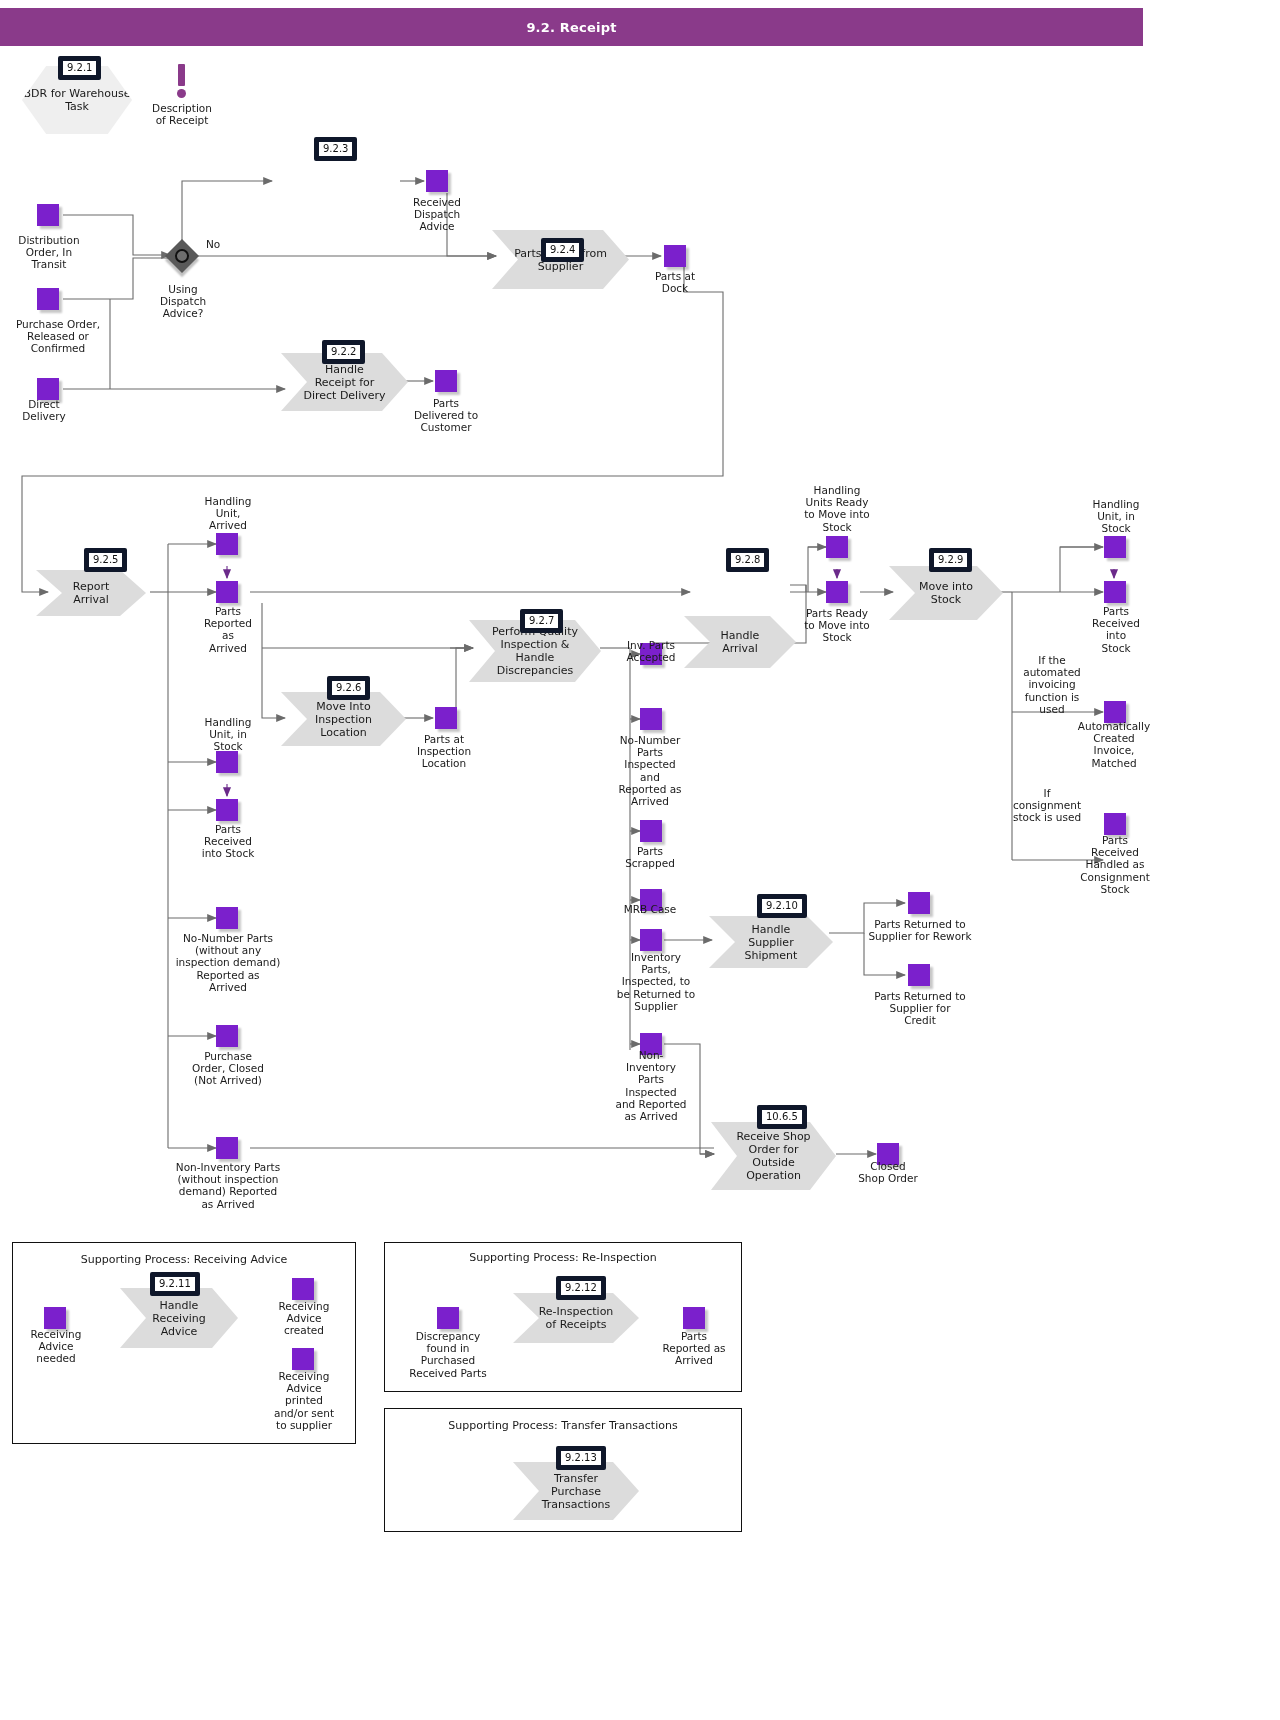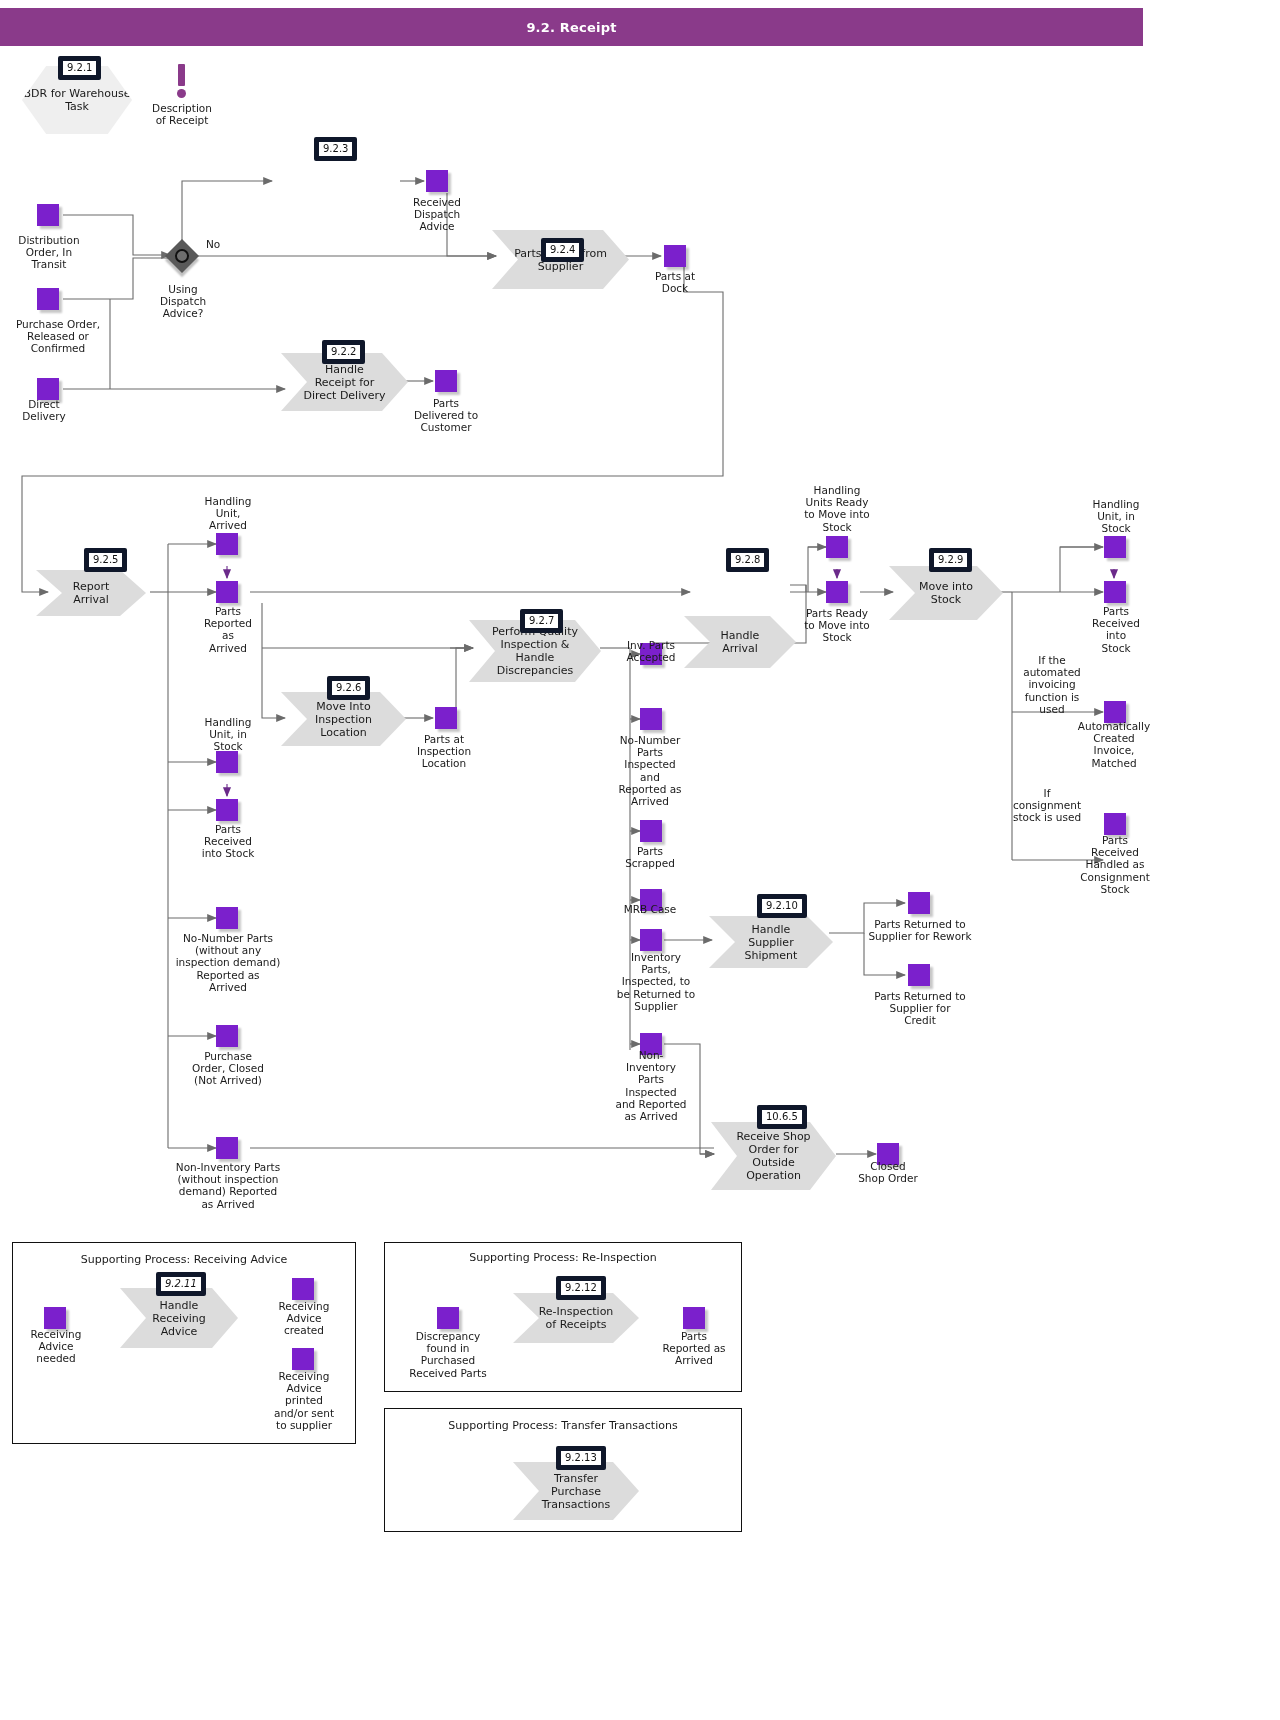--- a/index.html
+++ b/index.html
@@ -498,21 +498,21 @@
 Shop Order</div>
 
   <div class="spbox" style="left:12px;top:1242px;width:342px;height:200px;">
     <div class="sptitle" style="top:10px;">Supporting Process: Receiving Advice</div>
   </div>
   <div class="proc" style="left:120px;top:1288px;width:118px;height:60px;">
     <span class="ptxt">Handle
 Receiving
 Advice</span>
   </div>
-  <div class="tag" style="left:156px;top:1272px;font-style:italic;">9.2.11</div>
+  <div class="tag" style="left:150px;top:1272px;">9.2.11</div>
   <div class="sq" style="left:44px;top:1307px;"></div>
   <div class="lbl" style="left:18px;top:1328px;width:76px;">Receiving
 Advice
 needed</div>
   <div class="sq" style="left:292px;top:1278px;"></div>
   <div class="lbl" style="left:268px;top:1300px;width:72px;">Receiving
 Advice
 created</div>
   <div class="sq" style="left:292px;top:1348px;"></div>
   <div class="lbl" style="left:262px;top:1370px;width:84px;">Receiving

